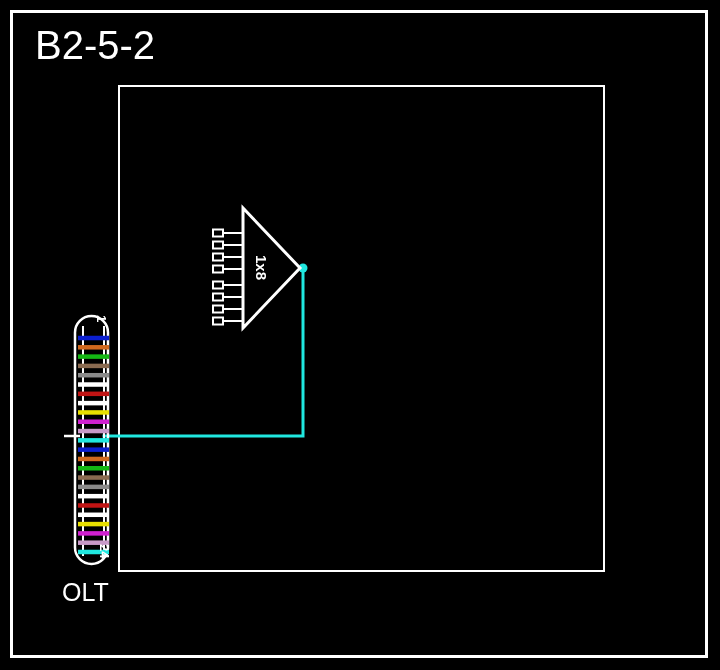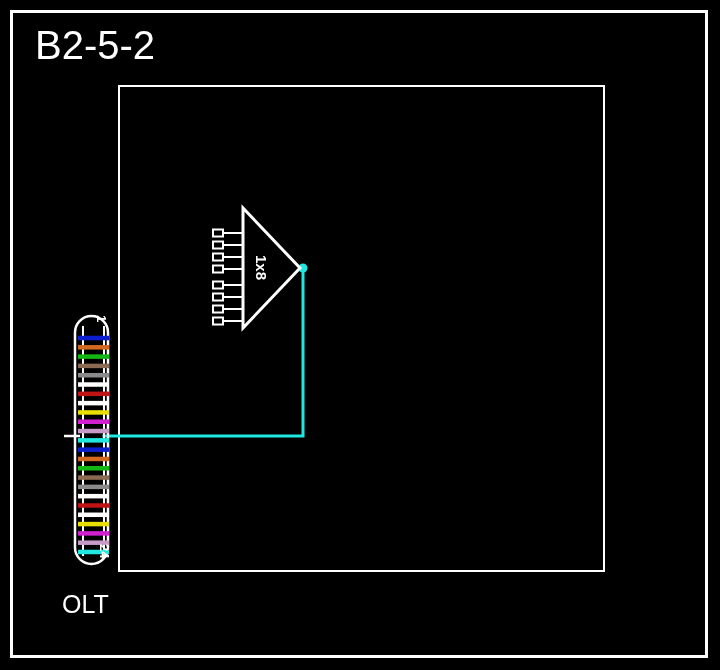--- a/index.html
+++ b/index.html
@@ -57,21 +57,20 @@
     overflow: visible;
   }
   
   #olt-label {
     position: absolute;
     left: 62px;
     top: 578px;
     font-size: 25px;
     color: #ffffff;
     white-space: nowrap;
-    margin-top: 12px;
   }
   
   .rot-label {
     position: absolute;
     font-size: 13px;
     font-weight: bold;
     color: #ffffff;
     white-space: nowrap;
     transform-origin: left top;
   }

